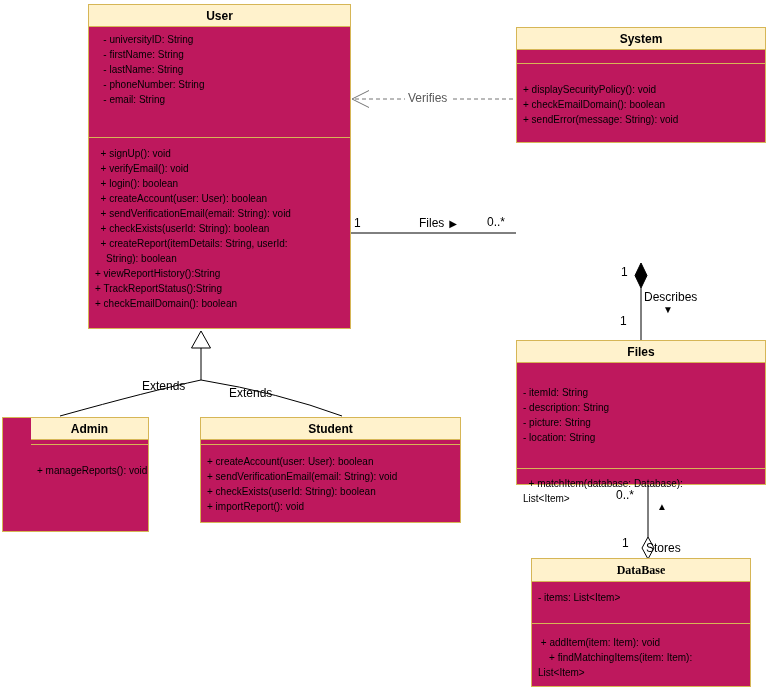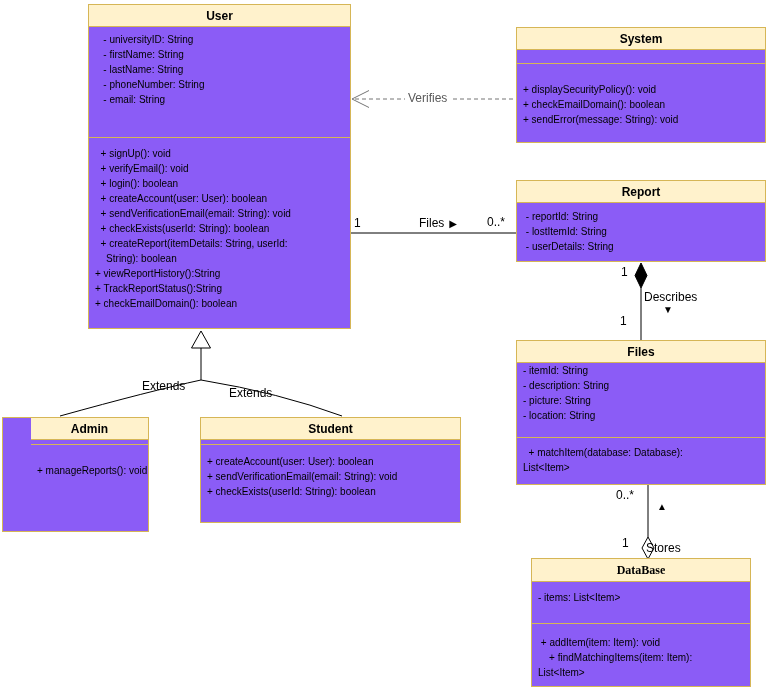--- a/index.html
+++ b/index.html
@@ -2,21 +2,21 @@
 <html><head>
 <meta charset="utf-8">
 <style>
   html,body{margin:0;padding:0;background:#ffffff;}
   .canvas{
     position:relative;width:767px;height:692px;background:#ffffff;
     font-family:"Liberation Sans",sans-serif;color:#000;overflow:hidden;
   }
   svg.edges{position:absolute;left:0;top:0;width:767px;height:692px;}
   .uml-class{
-    position:absolute;background:#8b5cf6;border:1px solid #d6b656;
+    position:absolute;background:#be185d;border:1px solid #d6b656;
     box-sizing:border-box;font-size:12px;
   }
   .uml-title{
     background:#fff2cc;border-bottom:1px solid #d6b656;font-weight:bold;
     text-align:center;display:flex;align-items:center;justify-content:center;
     box-sizing:border-box;
   }
   .uml-section{
     border-bottom:1px solid #d6b656;box-sizing:border-box;
     padding-left:6px;overflow:hidden;
@@ -34,21 +34,21 @@
   #class-system .uml-title{height:22px;}
   #class-system .sec-empty{height:14px;}
   #class-system .sec-methods{height:78px;padding-top:18px;}
 
   #class-report{left:516px;top:180px;width:250px;height:82px;}
   #class-report .uml-title{height:22px;}
   #class-report .sec-attrs{height:58px;padding-top:6px;}
 
   #class-item{left:516px;top:340px;width:250px;height:145px;}
   #class-item .uml-title{height:22px;}
-  #class-item .sec-attrs{height:75px;}
+  #class-item .sec-attrs{height:90px;padding-top:6px;margin-top:16px;}
   #class-item .sec-methods{height:46px;padding-top:7px;}
 
   #class-database{left:531px;top:558px;width:220px;height:129px;}
   #class-database .uml-title{height:23px;font-family:Liberation Serif, serif;}
   #class-database .sec-attrs{height:42px;padding-top:8px;}
   #class-database .sec-methods{height:62px;padding-top:11px;}
 
   #class-admin{left:2px;top:417px;width:147px;height:115px;padding-left:28px;}
   #class-admin .uml-title{height:22px;}
   #class-admin .sec-empty{height:5px;}
@@ -133,28 +133,20 @@
   <div class="uml-class" id="class-system">
     <div class="uml-title">System</div>
     <div class="uml-section sec-empty"></div>
     <div class="uml-section sec-methods last">
       <div class="member">+ displaySecurityPolicy(): void</div>
       <div class="member">+ checkEmailDomain(): boolean</div>
       <div class="member">+ sendError(message: String): void</div>
     </div>
   </div>
 
-  <div class="uml-class" id="class-report">
-    <div class="uml-title">Report</div>
-    <div class="uml-section sec-attrs last">
-      <div class="member"> - reportId: String</div>
-      <div class="member"> - lostItemId: String</div>
-      <div class="member"> - userDetails: String</div>
-    </div>
-  </div>
 
   <div class="uml-class" id="class-item">
     <div class="uml-title">Files</div>
     <div class="uml-section sec-attrs">
       <div class="member">- itemId: String</div>
       <div class="member">- description: String</div>
       <div class="member">- picture: String</div>
       <div class="member">- location: String</div>
     </div>
     <div class="uml-section sec-methods last">
@@ -183,20 +175,21 @@
     </div>
   </div>
 
   <div class="uml-class" id="class-student">
     <div class="uml-title">Student</div>
     <div class="uml-section sec-empty"></div>
     <div class="uml-section sec-methods last">
       <div class="member">+ createAccount(user: User): boolean</div>
       <div class="member">+ sendVerificationEmail(email: String): void</div>
       <div class="member">+ checkExists(userId: String): boolean</div>
+      <div class="member">+ importReport(): void</div>
     </div>
   </div>
 
   <div class="edge-label" id="label-verifies">Verifies</div>
 
   <div class="edge-label" id="mult-files-user">1</div>
   <div class="edge-label" id="label-files">
     <span>Files</span>
     <span class="tri-icon">▶</span>
   </div>

